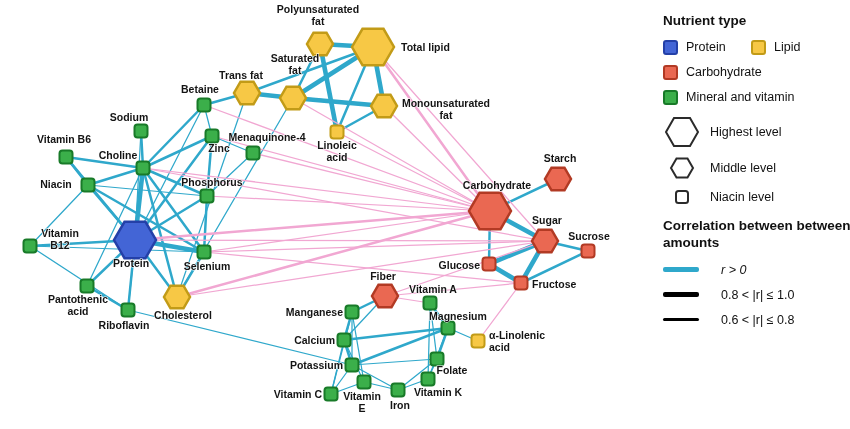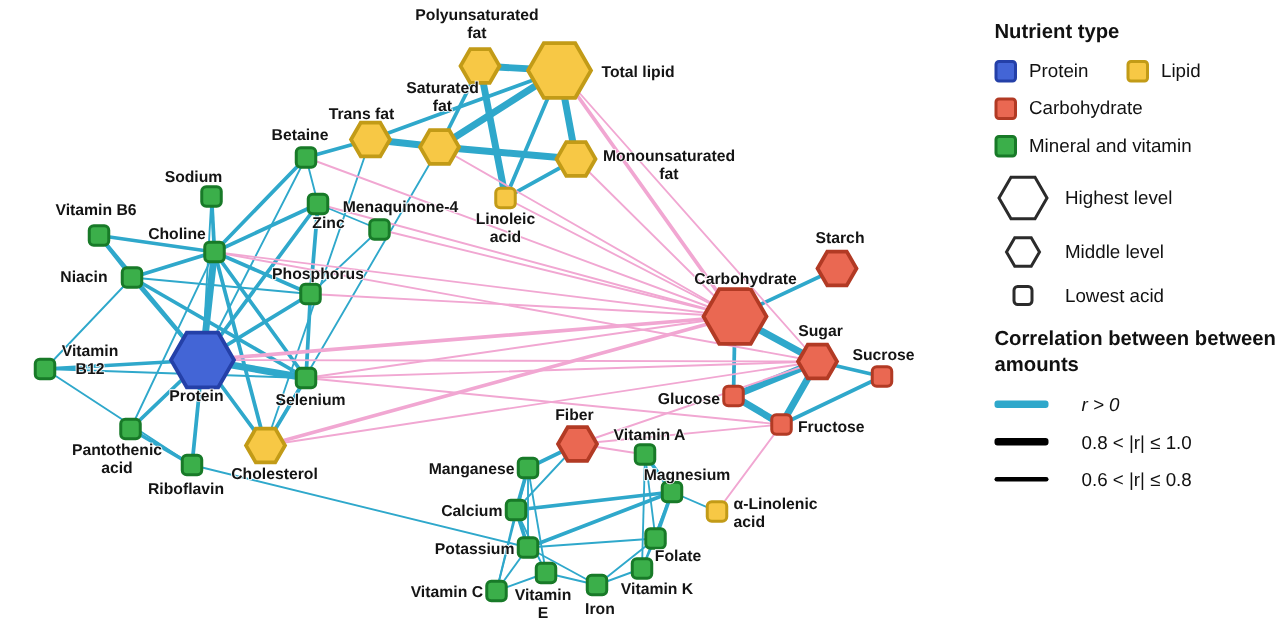--- a/index.html
+++ b/index.html
@@ -262,21 +262,21 @@
         </svg>
     </span>
     <span>Middle level</span>
   </div>
   <div class="h-row">
     <span class="h-icon">
       <svg width="38" height="20">
           <rect x="13" y="4" width="12" height="12" rx="2.5" fill="#ffffff" stroke="#2b2b2b" stroke-width="2"></rect>
         </svg>
     </span>
-    <span>Lowest acid</span>
+    <span>Niacin level</span>
   </div>
 
   <div class="legend-title">Correlation between between amounts</div>
 
   <div class="c-row">
     <span class="c-line sign" style="background: rgb(47, 168, 203);"></span>
     <span class="sign-label">r &gt; 0</span>
   </div>
 
   <div class="c-row">

